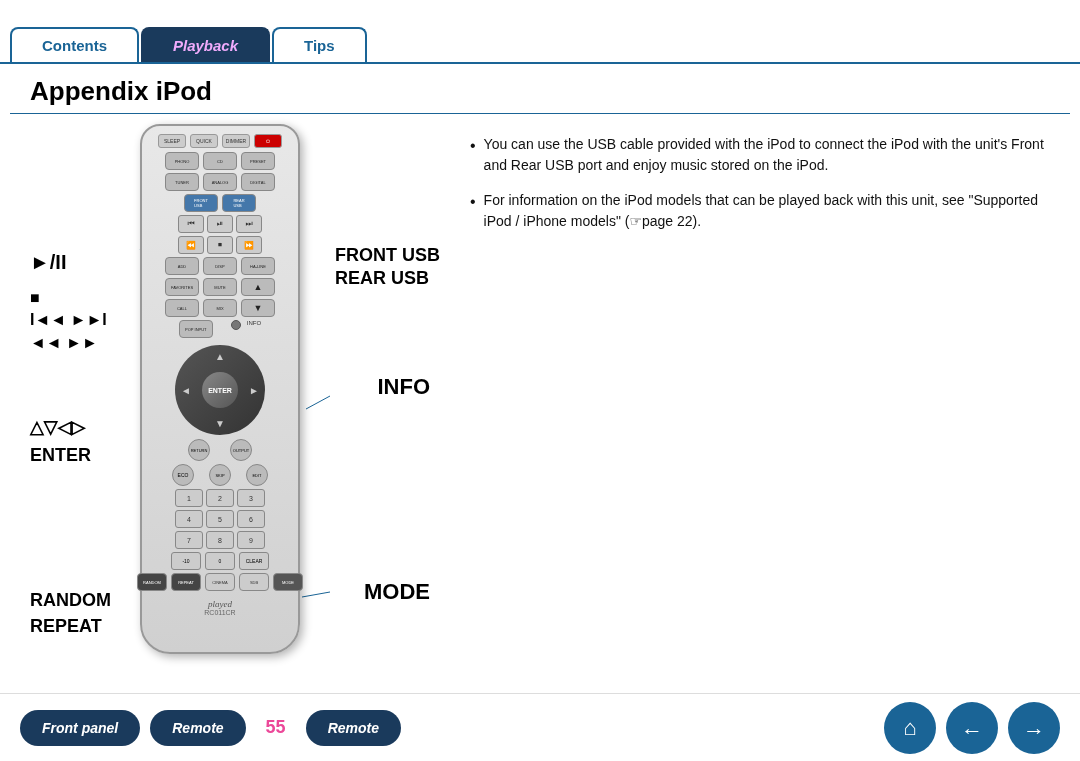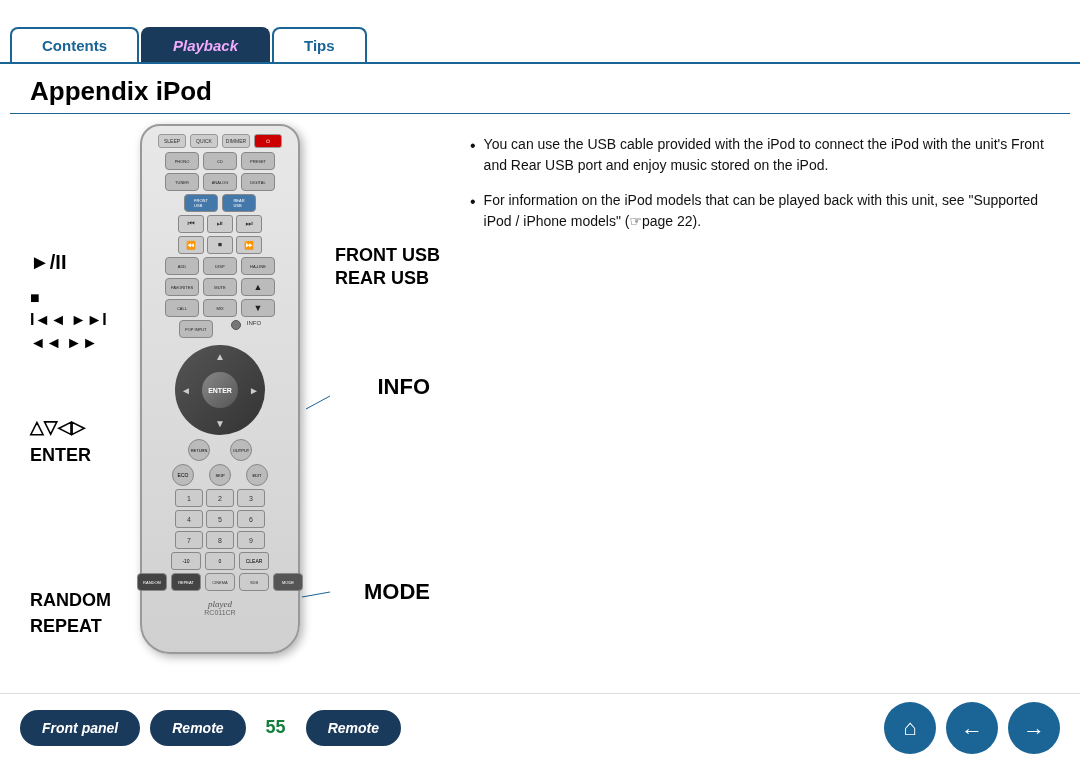--- a/index.html
+++ b/index.html
@@ -414,21 +414,21 @@
       font-size: 14px;
       font-weight: bold;
       cursor: pointer;
       white-space: nowrap;
       font-style: italic;
     }
 
     .page-number {
       font-size: 18px;
       font-weight: bold;
-      color: #15803d;
+      color: #ec4899;
       margin: 0 10px;
     }
 
     .nav-icon-btn {
       width: 52px;
       height: 52px;
       border-radius: 50%;
       background: #1a6496;
       border: none;
       cursor: pointer;

